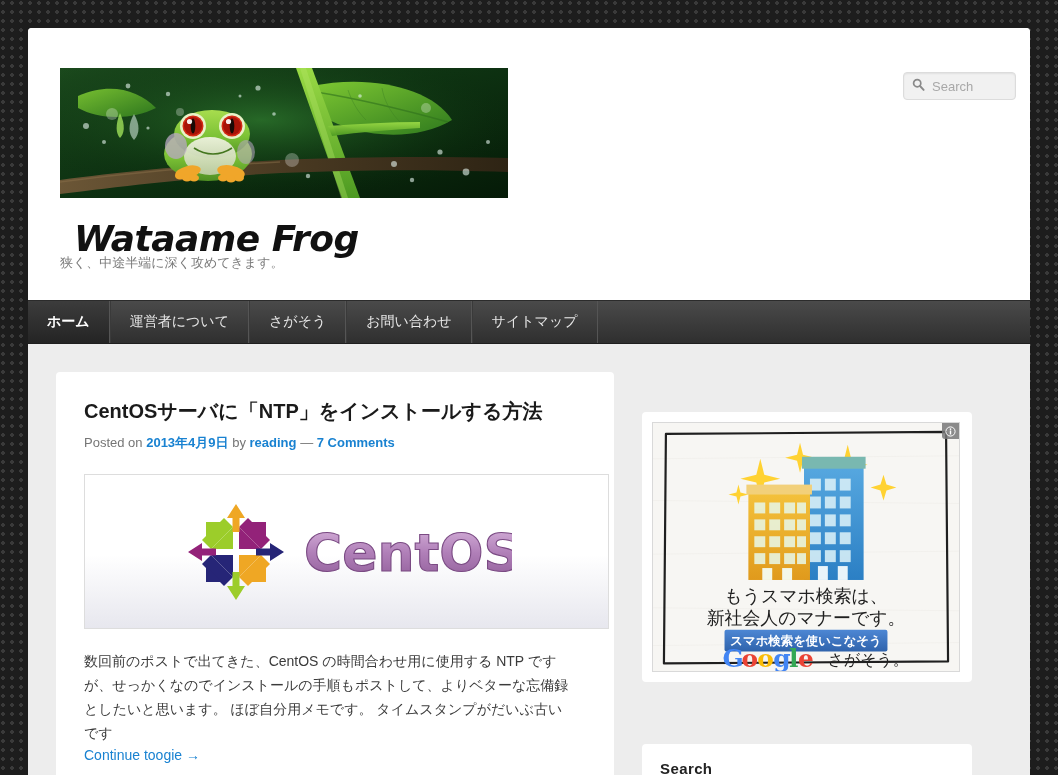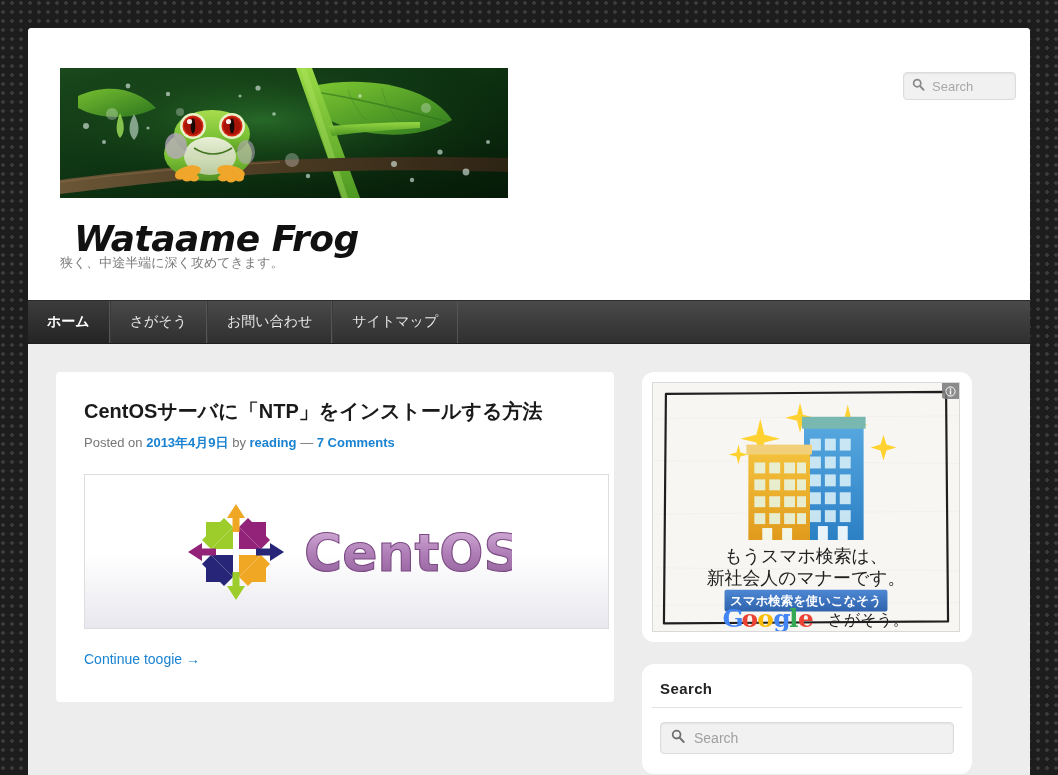--- a/index.html
+++ b/index.html
@@ -163,22 +163,23 @@
     display: inline-block;
     margin-top: 2px;
     font-size: 14px;
     color: #1982d1;
     text-decoration: none;
   }
 
   
   .widget {
     background: #fff;
-    border-radius: 12px;
+    border-radius: 4px;
     padding: 10px;
+    margin-top: 40px;
   }
   .ad-frame {
     width: 308px; height: 250px;
     position: relative;
     border: 1px solid #d9d9d9;
     background: #fff;
     overflow: hidden;
   }
   .ad-inner { position: absolute; inset: 0; }
   .adchoices {
@@ -352,20 +353,21 @@
         <path d="M74 46 C80 56 80 66 74 72 C68 66 68 56 74 46 Z" fill="#dff3ea" opacity="0.55"></path>
       </svg>
     </div>
 
     <h1 class="site-title">Wataame Frog</h1>
     <p class="site-desc">狭く、中途半端に深く攻めてきます。</p>
   </div>
 
   <nav class="nav">
     <a class="nav-item current" href="#">ホーム</a>
+    <a class="nav-item" href="#">運営者について</a>
     <a class="nav-item" href="#">さがそう</a>
     <a class="nav-item" href="#">お問い合わせ</a>
     <a class="nav-item" href="#">サイトマップ</a>
   </nav>
 
   <div class="main">
 
     <div class="content">
       <article>
         <h2 class="post-title">CentOSサーバに「NTP」をインストールする方法</h2>
@@ -418,20 +420,21 @@
 
               <path d="M0 -48 L9 -34 L3.5 -34 L3.5 -20 L-3.5 -20 L-3.5 -34 L-9 -34 Z" fill="#efa724"></path>
               <path d="M48 0 L34 9 L34 3.5 L20 3.5 L20 -3.5 L34 -3.5 L34 -9 Z" fill="#262577"></path>
               <path d="M0 48 L-9 34 L-3.5 34 L-3.5 20 L3.5 20 L3.5 34 L9 34 Z" fill="#9ccd2a"></path>
               <path d="M-48 0 L-34 -9 L-34 -3.5 L-20 -3.5 L-20 3.5 L-34 3.5 L-34 9 Z" fill="#932279"></path>
             </g>
             <text x="122" y="73" font-family="'DejaVu Sans', sans-serif" font-size="52" font-weight="bold" fill="url(#centosTxt)" stroke="#7a4a83" stroke-width="1.1">CentOS</text>
           </svg>
         </div>
 
+        <p class="post-body">数回前のポストで出てきた、CentOS の時間合わせ用に使用する NTP ですが、せっかくなのでインストールの手順もポストして、よりベターな忘備録としたいと思います。 ほぼ自分用メモです。 タイムスタンプがだいぶ古いです</p>
         <a class="continue" href="#">Continue toogie →</a>
       </article>
     </div>
 
     <aside class="sidebar">
 
       <div class="widget">
         <div class="ad-frame">
           <div class="adchoices">
             <svg width="11" height="11" viewBox="0 0 11 11">

